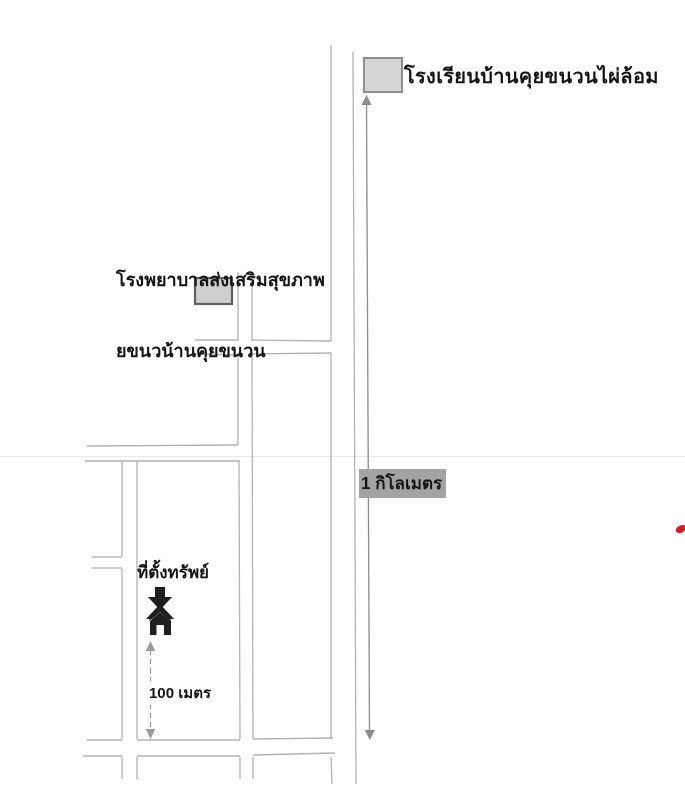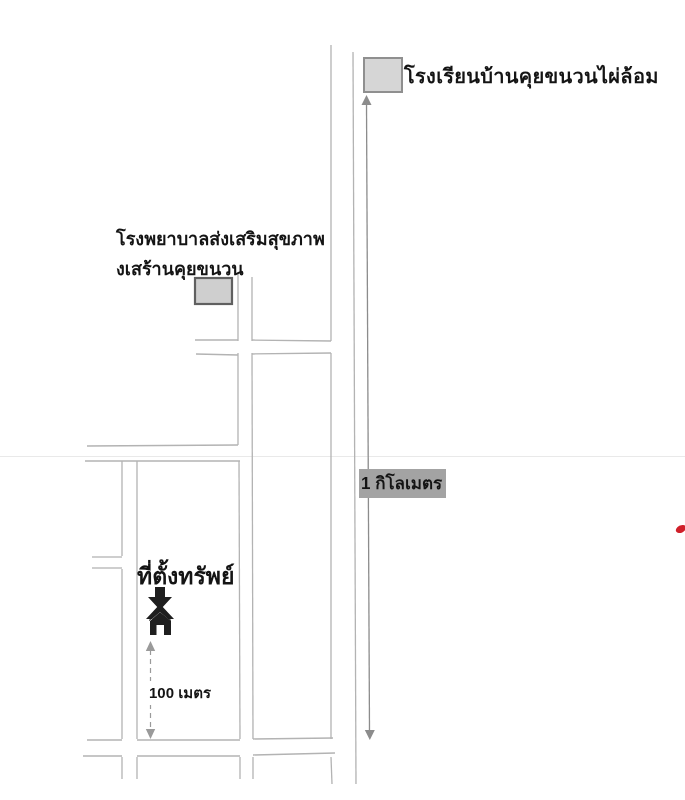--- a/index.html
+++ b/index.html
@@ -9,24 +9,24 @@
     height: 800px;
     background: #ffffff;
     overflow: hidden;
     font-family: "Liberation Sans", "DejaVu Sans", sans-serif;
     color: #141414;
   }
   .map-svg { position: absolute; left: 0; top: 0; }
   .lbl { position: absolute; white-space: nowrap; color: #141414; }
   .lbl-school   { left: 404px; top: 60px;  font-size: 20px; font-weight: 700; letter-spacing: .3px; }
   .lbl-hospital { left: 116px; top: 224px; font-size: 18px; font-weight: 700; line-height: 30px; }
-  .lbl-hospital span { display: block; }
+  .lbl-hospital span { display: block; margin-top: 41px; }
   .lbl-km { left: 359px; top: 469px; font-size: 17px; font-weight: 700;
             background: #a3a3a3; padding: 0 4px 2px 2px; }
-  .lbl-property { left: 137px; top: 558px; font-size: 23px; font-weight: 700; }
+  .lbl-property { left: 137px; top: 558px; font-size: 17px; font-weight: 700; }
   .lbl-m { left: 146px; top: 681px; font-size: 15px; font-weight: 600;
            background: #ffffff; padding: 0 3px; }
 </style>
 </head>
 <body>
 
 <div class="stage">
 
   <svg class="map-svg" width="685" height="800" viewBox="0 0 685 800">
 
@@ -111,21 +111,21 @@
       <rect x="156.5" y="625" width="7.5" height="10" fill="#ffffff"></rect>
     </g>
 
     <ellipse cx="681" cy="529" rx="5.5" ry="3.6" fill="#d0202a" transform="rotate(-28 681 529)"></ellipse>
   </svg>
 
   <div class="lbl lbl-school">โรงเรียนบ้านคุยขนวนไผ่ล้อม</div>
 
   <div class="lbl lbl-hospital">
     <span>โรงพยาบาลส่งเสริมสุขภาพ</span>
-    <span>งเสร้านคุยขนวน</span>
+    <span>ยขนวน้านคุยขนวน</span>
   </div>
 
   <div class="lbl lbl-km">1 กิโลเมตร</div>
 
   <div class="lbl lbl-property">ที่ตั้งทรัพย์</div>
 
   <div class="lbl lbl-m">100 เมตร</div>
 </div>
 
 </body></html>

